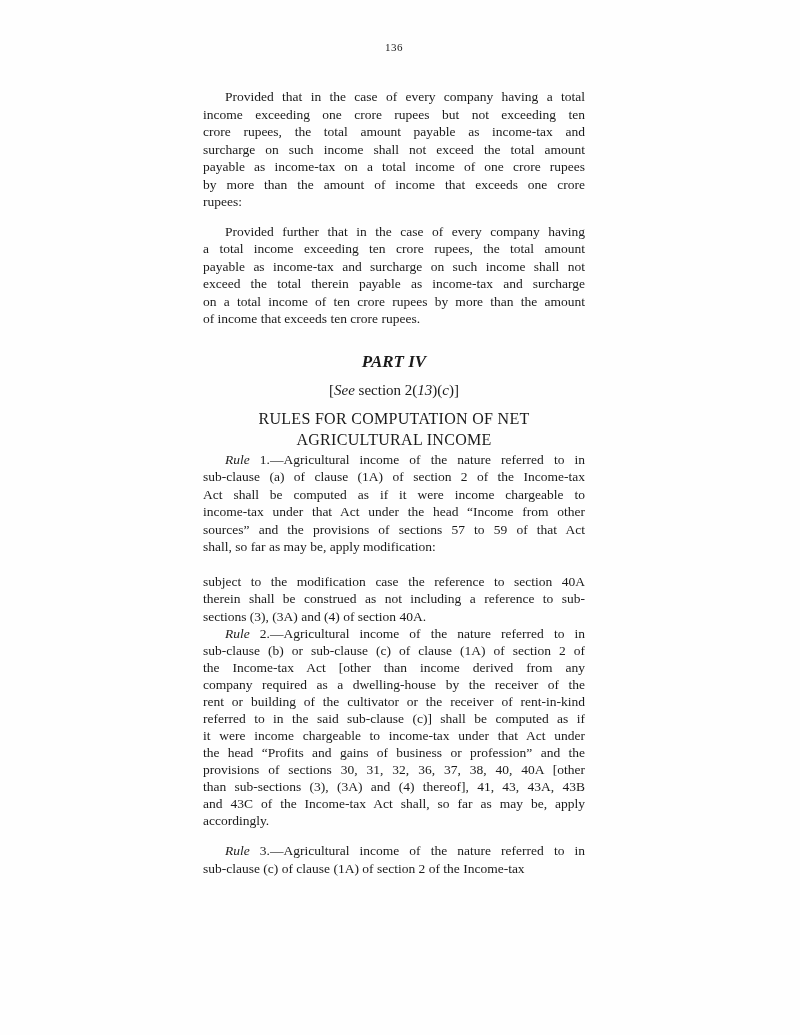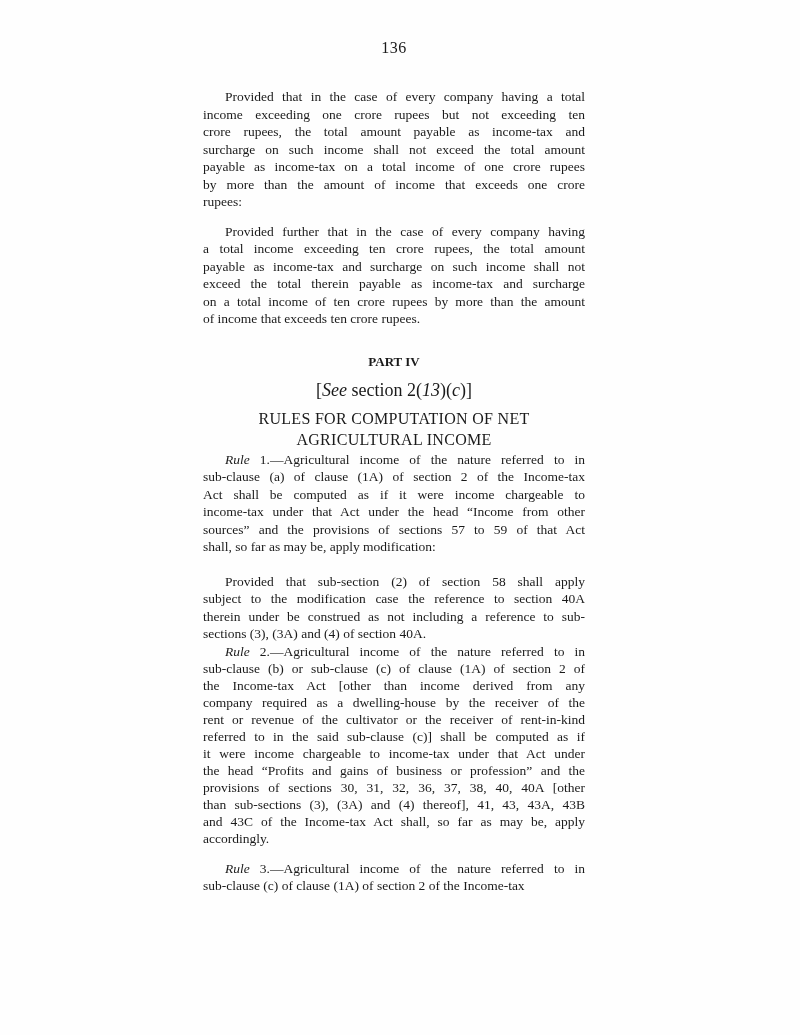--- a/index.html
+++ b/index.html
@@ -15,21 +15,21 @@
     color: #1a1a1a;
     font-family: "Liberation Serif", "DejaVu Serif", serif;
     overflow: hidden;
   }
   .pageno {
     position: absolute;
     top: 40px;
     left: 203px;
     width: 382px;
     text-align: center;
-    font-size: 16px;
+    font-size: 11px;
     line-height: 15px;
     letter-spacing: 0.5px;
   }
   .column {
     position: absolute;
     top: 88px;
     left: 203px;
     width: 382px;
     font-size: 13.5px;
   }
@@ -45,27 +45,28 @@
   }
   .b-para-tight .line { line-height: 17px; }
   .line.first { padding-left: 22px; }
   .line.last  { text-align-last: left; }
 
   
   .b-part-title .line {
     text-align: right;
     text-align-last: center;
     font-weight: bold;
-    font-size: 13px;
+    font-style: italic;
+    font-size: 17px;
     line-height: 18px;
   }
   .b-ref-line .line {
     text-align: right;
     text-align-last: center;
-    font-size: 18px;
+    font-size: 15px;
     line-height: 18px;
   }
   .b-caps-title .line {
     text-align: center;
     text-align-last: center;
     font-size: 16px;
     line-height: 21.5px;
     letter-spacing: 0.3px;
   }
 
@@ -114,31 +115,30 @@
       </div>
       <div class="block b-para" data-name="para-rule-1">
         <div class="line first" data-name="text-line"><i>Rule</i> 1.—Agricultural income of the nature referred to in</div>
         <div class="line" data-name="text-line">sub-clause (a) of clause (1A) of section 2 of the Income-tax</div>
         <div class="line" data-name="text-line">Act shall be computed as if it were income chargeable to</div>
         <div class="line" data-name="text-line">income-tax under that Act under the head “Income from other</div>
         <div class="line" data-name="text-line">sources” and the provisions of sections 57 to 59 of that Act</div>
         <div class="line last" data-name="text-line">shall, so far as may be, apply modification:</div>
       </div>
       <div class="block b-para" data-name="para-proviso-section-58">
-        <div class="line first" data-name="text-line">Provided that sub-section (2) of section 58 shall apply</div>
         <div class="line" data-name="text-line">subject to the modification case the reference to section 40A</div>
-        <div class="line" data-name="text-line">therein under be construed as not including a reference to sub-</div>
+        <div class="line" data-name="text-line">therein shall be construed as not including a reference to sub-</div>
         <div class="line last" data-name="text-line">sections (3), (3A) and (4) of section 40A.</div>
       </div>
       <div class="block b-para-tight" data-name="para-rule-2">
         <div class="line first" data-name="text-line"><i>Rule</i> 2.—Agricultural income of the nature referred to in</div>
         <div class="line" data-name="text-line">sub-clause (b) or sub-clause (c) of clause (1A) of section 2 of</div>
         <div class="line" data-name="text-line">the Income-tax Act [other than income derived from any</div>
         <div class="line" data-name="text-line">company required as a dwelling-house by the receiver of the</div>
-        <div class="line" data-name="text-line">rent or revenue of the cultivator or the receiver of rent-in-kind</div>
+        <div class="line" data-name="text-line">rent or building of the cultivator or the receiver of rent-in-kind</div>
         <div class="line" data-name="text-line">referred to in the said sub-clause (c)] shall be computed as if</div>
         <div class="line" data-name="text-line">it were income chargeable to income-tax under that Act under</div>
         <div class="line" data-name="text-line">the head “Profits and gains of business or profession” and the</div>
         <div class="line" data-name="text-line">provisions of sections 30, 31, 32, 36, 37, 38, 40, 40A [other</div>
         <div class="line" data-name="text-line">than sub-sections (3), (3A) and (4) thereof], 41, 43, 43A, 43B</div>
         <div class="line" data-name="text-line">and 43C of the Income-tax Act shall, so far as may be, apply</div>
         <div class="line last" data-name="text-line">accordingly.</div>
       </div>
       <div class="block b-para" data-name="para-rule-3">
         <div class="line first" data-name="text-line"><i>Rule</i> 3.—Agricultural income of the nature referred to in</div>

